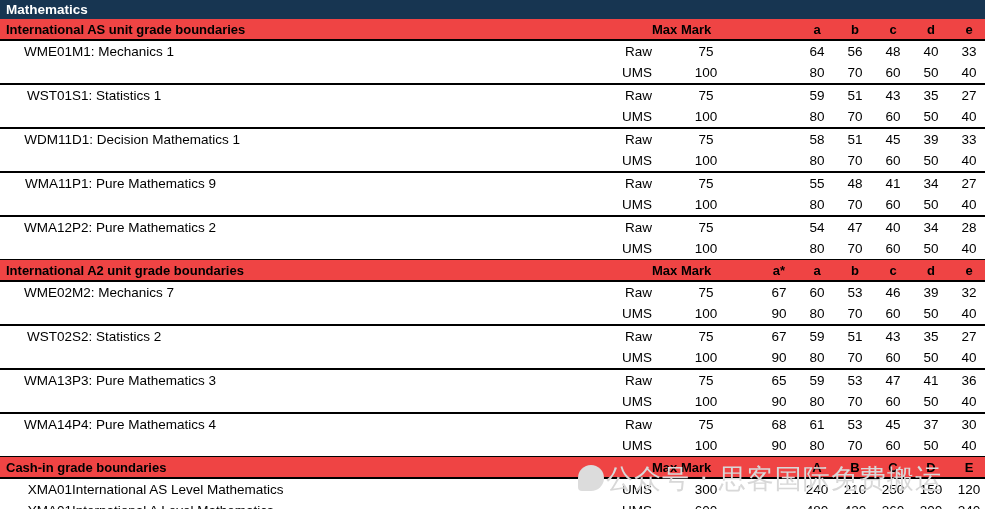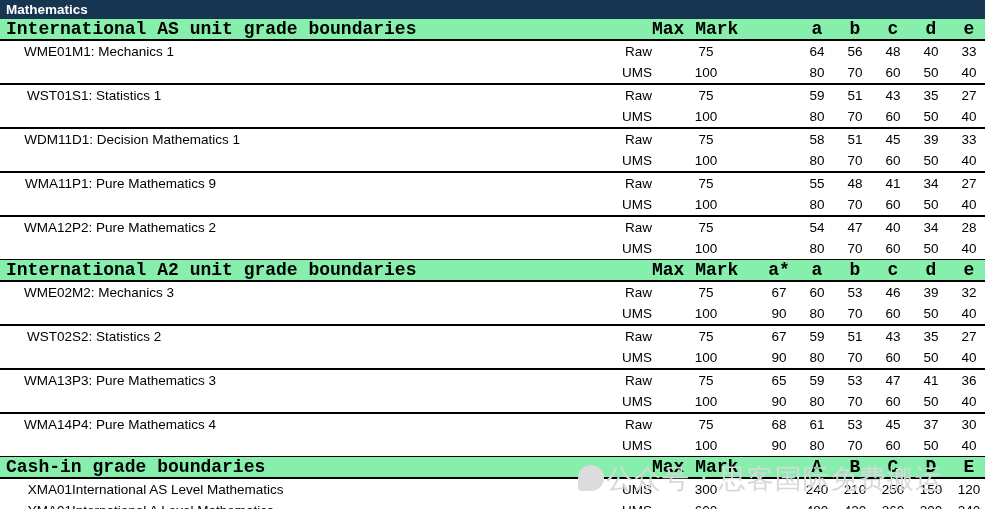--- a/index.html
+++ b/index.html
@@ -42,26 +42,25 @@
   
   tr.title-bar td {
     background: #173551;
     color: #ffffff;
     font-weight: bold;
     font-size: 13.5px;
     height: 19px;
     padding-left: 6px;
   }
   tr.section-bar td {
-    background: #86efac;
+    background: #ef4444;
     color: #000000;
     font-weight: bold;
-    font-size: 18px;
+    font-size: 13px;
     height: 20px;
-    font-family: Liberation Mono, monospace;
   }
   tr.section-bar td.sec-label { padding-left: 6px; }
   tr.section-bar td.sec-max   { text-align: left; }
   tr.section-bar td.sec-g     { text-align: center; }
 
   .rule-top td { border-top: 2px solid #000000; }
   .rule-bot td { border-bottom: 1.4px solid #000000; }
   .rule-thick td { border-bottom: 2.5px solid #000000; }
 
   
@@ -284,21 +283,21 @@
         <td class="sec-g">a</td>
         <td class="sec-g">b</td>
         <td class="sec-g">c</td>
         <td class="sec-g">d</td>
         <td class="sec-g">e</td>
 
       </tr>
 
       <tr class="data rule-top">
         <td class="code">WME02</td>
-        <td class="name">M2: Mechanics 3</td>
+        <td class="name">M2: Mechanics 7</td>
         <td class="rawums">Raw</td>
         <td class="max">75</td>
         <td class="grade">67</td>
         <td class="grade">60</td>
         <td class="grade">53</td>
         <td class="grade">46</td>
         <td class="grade">39</td>
         <td class="grade">32</td>
 
       </tr>

